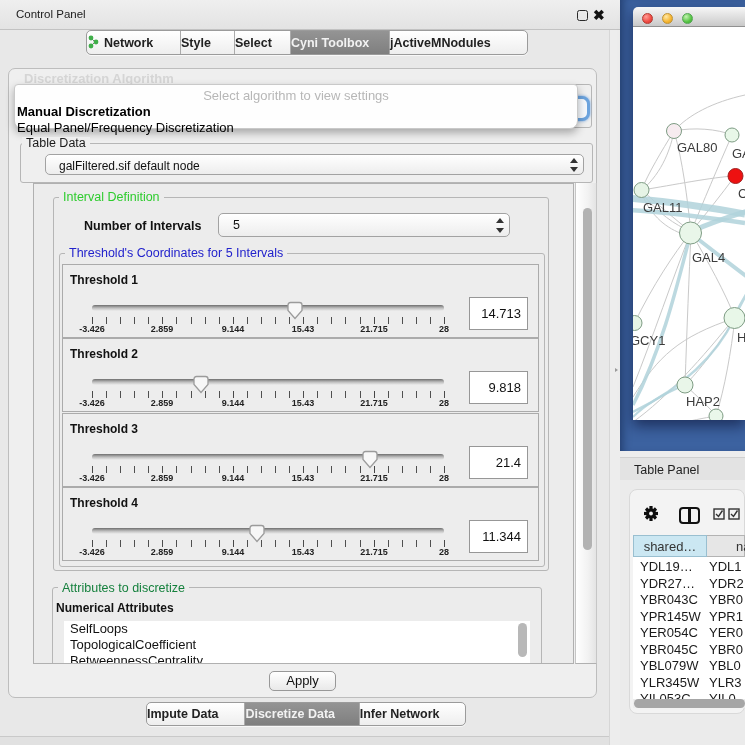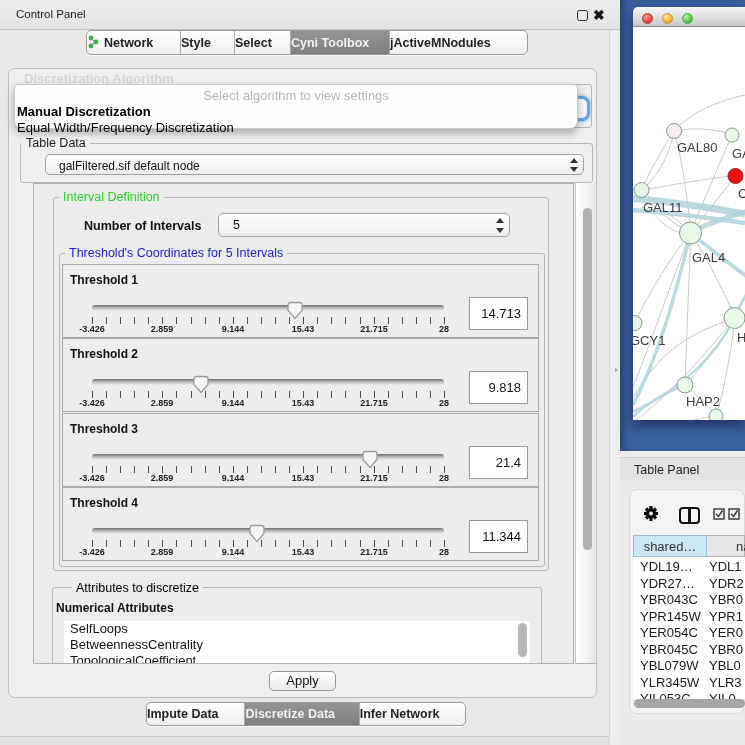--- a/index.html
+++ b/index.html
@@ -115,21 +115,21 @@
 
 <div id="bigpanel" class="abs"></div>
 
 <div class="abs grp" style="left:20px;top:84px;width:572px;height:44px;"></div>
 <div class="abs" style="left:24px;top:71px;font-size:13px;font-weight:bold;color:#d5d5d5;">Discretization Algorithm</div>
 <div class="abs" style="left:500px;top:96px;width:90px;height:25px;border:3px solid #6ba3dd;border-radius:8px;background:#f4f8fc;box-shadow:0 0 3px rgba(90,150,220,.9);"></div>
 
 <div id="popup" class="abs">
   <div class="ghost">Select algorithm to view settings</div>
   <div class="it1">Manual Discretization</div>
-  <div class="it2">Equal Width/Frequency Discretization</div>
+  <div class="it2">Equal Panel/Frequency Discretization</div>
 </div>
 
 <div class="abs grp" style="left:20px;top:143px;width:573px;height:40px;"></div>
 <div class="abs gtitle" style="left:22px;top:137px;color:#1a1a1a;">Table Data</div>
 <div class="abs combo" style="left:45px;top:154px;width:539px;height:21px;">
   <div style="position:absolute;left:13px;top:4px;font-size:12px;color:#111;">galFiltered.sif default node</div>
   <div class="cArr up" style="left:524px;top:3px;"></div>
   <div class="cArr dn" style="left:524px;top:12px;"></div>
 </div>
 
@@ -205,26 +205,26 @@
         <span class="tlbl" style="left:240px;">15.43</span>
         <span class="tlbl" style="left:311px;">21.715</span>
         <span class="tlbl" style="left:381px;">28</span>
     <svg class="thumb" style="left:194px;" viewBox="0 0 18 19">
           <path d="M2 4 Q2 1.5 4.5 1.5 L13.5 1.5 Q16 1.5 16 4 L16 9.5 L9 17.5 L2 9.5 Z" fill="#f7f7f7" stroke="#9b9b9b" stroke-width="1.3"></path>
         </svg>
     <div class="numbox">11.344</div>
   </div>
 
   <div class="abs grp" style="left:18px;top:403px;width:490px;height:90px;"></div>
-  <div class="abs gtitle" style="left:38px;top:398px;color:#000000;background:#ececec;">Attributes to discretize</div>
+  <div class="abs gtitle" style="left:24px;top:398px;color:#15803d;background:#ececec;">Attributes to discretize</div>
   <div class="abs" style="left:22px;top:417px;font-size:12px;font-weight:bold;color:#111;">Numerical Attributes</div>
   <div id="attrlist" class="abs" style="left:30px;top:437px;width:466px;height:60px;">
     <div style="padding-left:6px;">SelfLoops</div>
+    <div style="padding-left:6px;">TopologicalCoefficient</div>
     <div style="padding-left:6px;">BetweennessCentrality</div>
-    <div style="padding-left:6px;">TopologicalCoefficient</div>
   </div>
   <div class="abs" style="left:484px;top:439px;width:9px;height:34px;border-radius:5px;background:#b8b8b8;"></div>
 </div>
 <div id="vtrack" class="abs"></div>
 <div id="vthumb" class="abs"></div>
 
 <div id="applybtn" class="abs">Apply</div>
 
 <div id="bottabs" class="seg abs">
   <div class="s" style="width:99px;">Impute Data</div>

